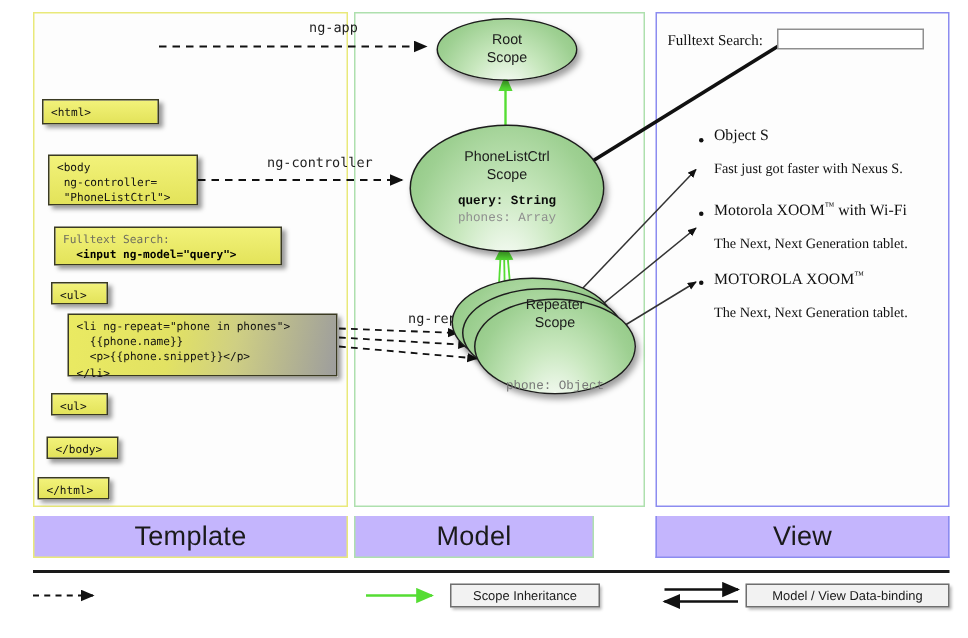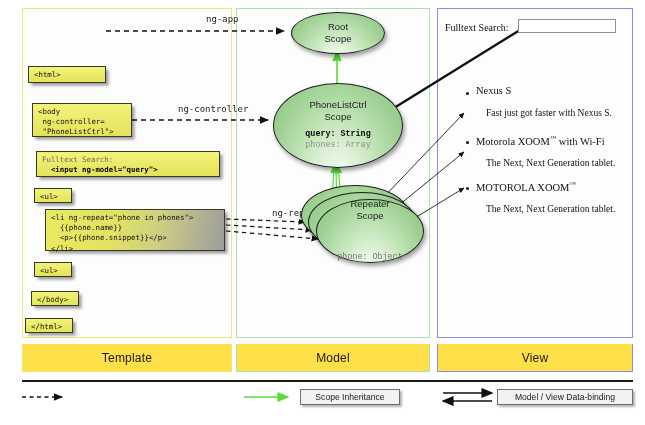--- a/index.html
+++ b/index.html
@@ -11,25 +11,25 @@
     position:relative;
   }
   #stage{position:absolute;left:0;top:0;width:645px;height:425px;}
 
   
   .panel{position:absolute;background:#fdfdfd;box-sizing:border-box;}
   .panel.tpl{left:22px;top:8px;width:210px;height:330px;border:1.5px solid #e9e97a;}
   .panel.mdl{left:236px;top:8px;width:194px;height:330px;border:1.5px solid #aee0ae;}
   .panel.vw {left:437px;top:8px;width:196px;height:330px;border:1.5px solid #8c8cf0;}
 
-  .panel-label{position:absolute;box-sizing:border-box;background:#fde047;
+  .panel-label{position:absolute;box-sizing:border-box;background:#c4b5fd;
     display:flex;align-items:center;justify-content:center;
-    font-size:12px;color:#1a1a1a;letter-spacing:.2px;}
+    font-size:18px;color:#1a1a1a;letter-spacing:.2px;}
   .panel-label.tpl{left:22px;top:344px;width:210px;height:28px;border:1.5px solid #e9e97a;border-top:none;}
-  .panel-label.mdl{left:236px;top:344px;width:194px;height:28px;border:1.5px solid #aee0ae;border-top:none;}
+  .panel-label.mdl{left:236px;top:344px;width:160px;height:28px;border:1.5px solid #aee0ae;border-top:none;}
   .panel-label.vw {left:437px;top:344px;width:196px;height:28px;border:1.5px solid #8c8cf0;border-top:none;}
 
   
   .codebox{
     position:absolute;box-sizing:border-box;
     border:1.4px solid #3a3a22;
     font-family:"DejaVu Sans Mono", monospace;
     font-size:7.4px;line-height:1.38;
     color:#111;
     padding:3px 5px;
@@ -61,21 +61,21 @@
 
   
   .view-label{position:absolute;font-family:"Liberation Serif", serif;
     font-size:10px;color:#111;white-space:nowrap;}
   .view-input{position:absolute;box-sizing:border-box;border:1px solid #8f8f8f;
     background:#ffffff;}
   .view-li{position:absolute;font-family:"Liberation Serif", serif;
     font-size:10.5px;color:#111;white-space:nowrap;}
   .view-bullet{position:absolute;width:3px;height:3px;border-radius:50%;background:#111;}
   .view-sub{position:absolute;font-family:"Liberation Serif", serif;
-    font-size:9.5px;color:#111;white-space:nowrap;margin-left:10px;}
+    font-size:9.5px;color:#111;white-space:nowrap;}
   .tm{font-size:6.5px;vertical-align:super;}
 
   
   .legend-rule{position:absolute;left:22px;top:380px;width:611px;height:1.6px;background:#1a1a1a;}
   .legend-box{position:absolute;box-sizing:border-box;border:1.2px solid #6f6f6f;
     background:#f2f2f2;display:flex;align-items:center;justify-content:center;
     font-size:8.6px;color:#1a1a1a;white-space:nowrap;
     box-shadow:1.5px 1.5px 2px rgba(0,0,0,.30);padding:0 5px;}
   svg.ov{position:absolute;left:0;top:0;width:645px;height:425px;overflow:visible;pointer-events:none;}
 </style>
@@ -125,21 +125,21 @@
   <div class="conn-label" style="left:170px;top:14px;">ng-app</div>
   <div class="conn-label" style="left:142px;top:104px;">ng-controller</div>
   <div class="conn-label" style="left:236px;top:208px;">ng-repeat</div>
 
   <div class="codebox flat" style="left:28px;top:22px;width:78px;height:17px;margin-top:44px;"><span>&lt;html&gt;</span></div>
 
   <div class="codebox flat" style="left:32px;top:103px;width:100px;height:34px;"><span>&lt;body
  ng-controller=
  "PhoneListCtrl"&gt;</span></div>
 
-  <div class="codebox flat" style="left:36px;top:151px;width:184px;height:26px;"><span class="dim">Fulltext Search:</span>
+  <div class="codebox flat" style="left:36px;top:151px;width:152px;height:26px;"><span class="dim">Fulltext Search:</span>
 <span class="bold">  &lt;input ng-model="query"&gt;</span></div>
 
   <div class="codebox flat" style="left:34px;top:188px;width:38px;height:15px;"><span>&lt;ul&gt;</span></div>
 
   <div class="codebox grad" style="left:45px;top:209px;width:180px;height:42px;"><span>&lt;li ng-repeat="phone in phones"&gt;
   {{phone.name}}
   &lt;p&gt;{{phone.snippet}}&lt;/p&gt;
 &lt;/li&gt;</span></div>
 
   <div class="codebox flat" style="left:34px;top:262px;width:38px;height:15px;"><span>&lt;ul&gt;</span></div>
@@ -167,21 +167,21 @@
     <div class="vars">
       <div class="m">phone: Object</div>
     </div>
   </div>
 
   <div class="view-label" style="left:445px;top:22px;">Fulltext Search:</div>
   <div class="view-input" style="left:518px;top:19px;width:98px;height:14px;" title=""></div>
 
   <div class="view-bullet" style="left:466px;top:92px;"></div>
   <div class="view-li" style="left:476px;top:85px;">
-    <span>Nexus S</span>
+    <span>Object S</span>
   </div>
   <div class="view-sub" style="left:476px;top:108px;">Fast just got faster with Nexus S.</div>
 
   <div class="view-bullet" style="left:466px;top:141px;"></div>
   <div class="view-li" style="left:476px;top:134px;">
     <span>Motorola XOOM</span><span class="tm">™</span><span> with Wi-Fi</span>
   </div>
   <div class="view-sub" style="left:476px;top:158px;">The Next, Next Generation tablet.</div>
 
   <div class="view-bullet" style="left:466px;top:187px;"></div>

